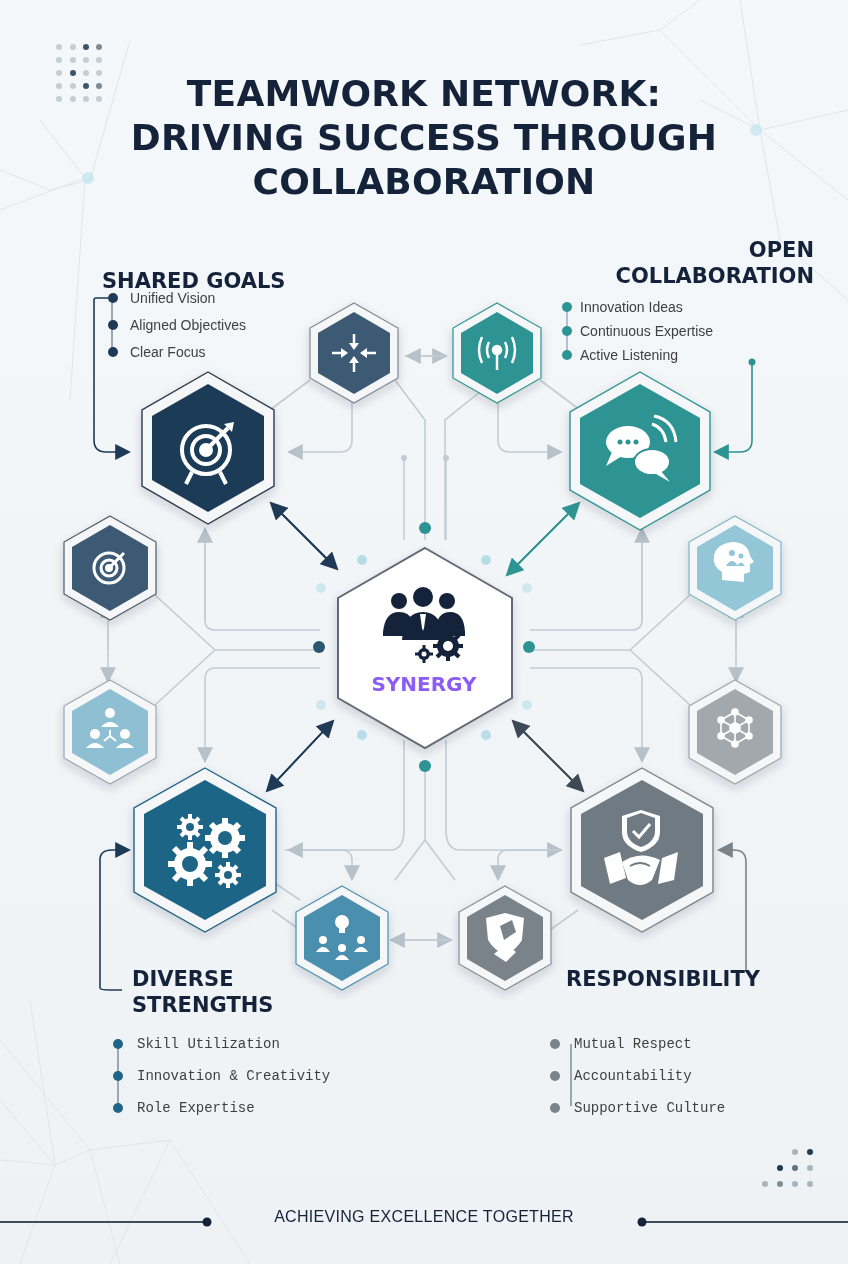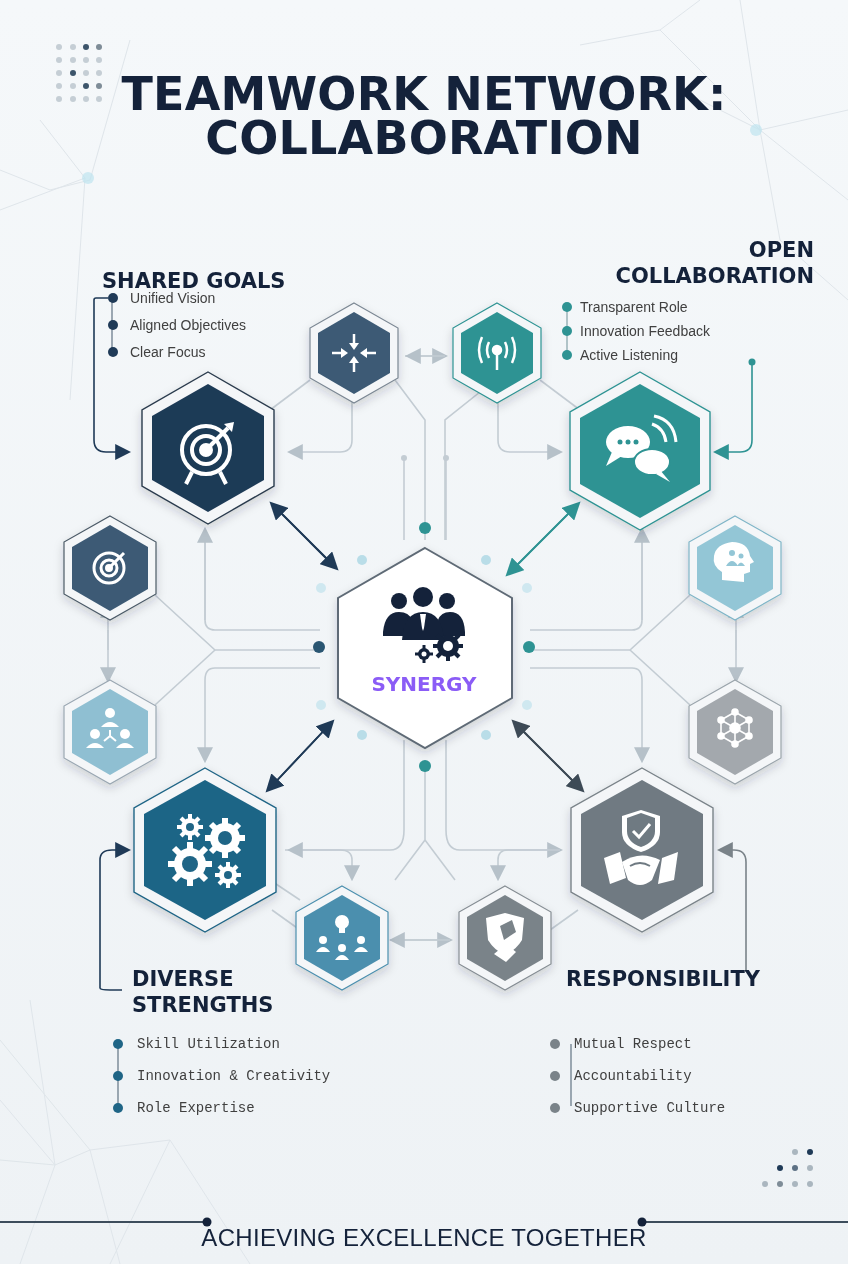--- a/index.html
+++ b/index.html
@@ -4,41 +4,41 @@
 <style>
   html, body { margin: 0; padding: 0; }
   body {
     width: 848px; height: 1264px; overflow: hidden; position: relative;
     background: linear-gradient(180deg, #f5f8fa 0%, #eef2f5 100%);
     font-family: "Liberation Sans", sans-serif;
   }
   svg.layer { position: absolute; left: 0; top: 0; }
   .title {
     position: absolute; left: 0; width: 848px; top: 72px; text-align: center;
-    font-family: "DejaVu Sans", sans-serif; font-weight: bold; font-size: 46px;
+    font-family: "DejaVu Sans", sans-serif; font-weight: bold; font-size: 36px;
     line-height: 44px; color: #14223a; letter-spacing: 0.2px;
   }
   .title div { white-space: nowrap; }
   .sec-head {
     position: absolute; font-family: "DejaVu Sans", sans-serif; font-weight: bold;
     font-size: 21px; line-height: 26px; color: #14223a; white-space: nowrap;
   }
   .bullets { position: absolute; }
   .bullet {
     position: relative; height: 27px; line-height: 27px; font-size: 14px; color: #404040;
     padding-left: 22px; white-space: nowrap;
   }
   .bullet .dot {
     position: absolute; left: 0; top: 8px; width: 10px; height: 10px; border-radius: 50%;
   }
   .bullets.wide .bullet { height: 32px; line-height: 32px; padding-left: 24px; font-family: Liberation Mono, monospace; }
   .bullets.wide .bullet .dot { top: 11px; }
   .footer {
     position: absolute; left: 0; width: 848px; top: 1208px; text-align: center;
-    font-size: 24px; color: #14223a; letter-spacing: 0.3px; margin-top: 16px;
+    font-size: 16px; color: #14223a; letter-spacing: 0.3px;
   }
   .footer span { white-space: nowrap; }
   .hex-label {
     position: absolute; font-family: "DejaVu Sans", sans-serif; font-weight: bold;
     font-size: 20px; color: #8b5cf6; text-align: center; width: 160px; left: 344px; top: 672px;
   }
 </style>
 </head>
 <body>
 
@@ -94,20 +94,21 @@
       <circle cx="810" cy="1168" r="3" fill="#aab6bf"></circle>
     <circle cx="765" cy="1184" r="3" fill="#aab6bf"></circle>
       <circle cx="780" cy="1184" r="3" fill="#7e8c97"></circle>
       <circle cx="795" cy="1184" r="3" fill="#aab6bf"></circle>
       <circle cx="810" cy="1184" r="3" fill="#aab6bf"></circle>
   </g>
 </svg>
 
 <div class="title">
   <div>TEAMWORK NETWORK:</div>
+  <div>DRIVING SUCCESS THROUGH</div>
   <div>COLLABORATION</div>
 </div>
 
 <svg class="layer" width="848" height="1264">
   <defs>
     <marker id="ag" markerWidth="10" markerHeight="10" refX="8" refY="5" orient="auto">
         <path d="M0,0 L10,5 L0,10 z" fill="#b6c1c9"></path>
       </marker>
     <marker id="an" markerWidth="10" markerHeight="10" refX="8" refY="5" orient="auto">
         <path d="M0,0 L10,5 L0,10 z" fill="#1f3a57"></path>
@@ -445,22 +446,22 @@
   <div class="bullet"><span class="dot" style="background:#1f3a57"></span><span>Unified Vision</span></div>
   <div class="bullet"><span class="dot" style="background:#1f3a57"></span><span>Aligned Objectives</span></div>
   <div class="bullet"><span class="dot" style="background:#1f3a57"></span><span>Clear Focus</span></div>
 </div>
 
 <div class="sec-head" style="left:554px; top:237px; width:260px; text-align:right;">
   <div>OPEN</div>
   <div>COLLABORATION</div>
 </div>
 <div class="bullets" style="left:562px; top:295px;">
-  <div class="bullet" style="height:24px; line-height:24px; padding-left:18px;"><span class="dot" style="background:#2e9393; top:7px;"></span><span>Transparent Role</span></div>
-  <div class="bullet" style="height:24px; line-height:24px; padding-left:18px;"><span class="dot" style="background:#2e9393; top:7px;"></span><span>Innovation Feedback</span></div>
+  <div class="bullet" style="height:24px; line-height:24px; padding-left:18px;"><span class="dot" style="background:#2e9393; top:7px;"></span><span>Innovation Ideas</span></div>
+  <div class="bullet" style="height:24px; line-height:24px; padding-left:18px;"><span class="dot" style="background:#2e9393; top:7px;"></span><span>Continuous Expertise</span></div>
   <div class="bullet" style="height:24px; line-height:24px; padding-left:18px;"><span class="dot" style="background:#2e9393; top:7px;"></span><span>Active Listening</span></div>
 </div>
 <svg class="layer" width="848" height="1264">
     <circle cx="752" cy="362" r="3.5" fill="#2e9393"></circle>
   </svg>
 
 <div class="sec-head" style="left:132px; top:966px;">
   <div>DIVERSE</div>
   <div>STRENGTHS</div>
 </div>

